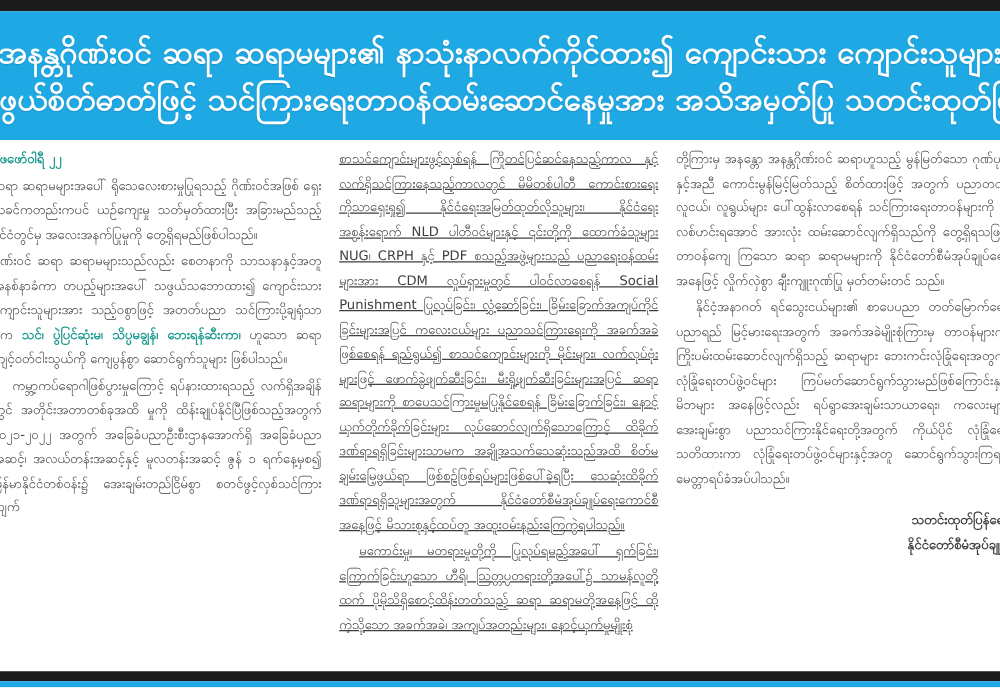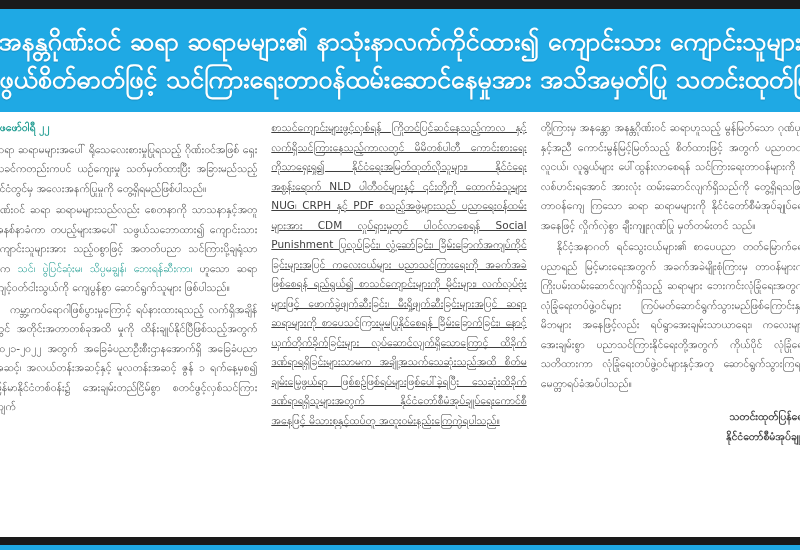--- a/index.html
+++ b/index.html
@@ -66,21 +66,21 @@
   .indent { text-indent: 16px; }
   .date-line {
     color: #1b9a8f;
     font-weight: bold;
     font-size: 12px;
     line-height: 22px;
     margin: 0 0 2px 0;
   }
   .highlight {
     color: #1b9a8f;
-    font-weight: normal;
+    font-weight: bold;
   }
   .signature {
     margin-top: 14px;
     text-align: right;
   }
   .signature div {
     font-size: 10.5px;
     line-height: 19.5px;
     font-weight: bold;
   }
@@ -115,20 +115,21 @@
 
     <div class="column col-1">
       <p class="date-line">ဖေဖော်ဝါရီ ၂၂</p>
       <p>ဆရာ ဆရာမများအပေါ် ရိုသေလေးစားမှုပြုရသည့် ဂိုဏ်းဝင်အဖြစ် ရှေးယခင်ကတည်းကပင် ယဉ်ကျေးမှု သတ်မှတ်ထားပြီး အခြားမည်သည့်နိုင်ငံတွင်မှ အလေးအနက်ပြုမှုကို တွေ့ရှိရမည်ဖြစ်ပါသည်။</p>
       <p><span>ဂိုဏ်းဝင် ဆရာ ဆရာမများသည်လည်း စေတနာကို သာသနာနှင့်အတူ အနစ်နာခံကာ တပည့်များအပေါ် သဖွယ်သဘောထား၍ ကျောင်းသားကျောင်းသူများအား သည့်ဝစွာဖြင့် အတတ်ပညာ သင်ကြားပို့ချရုံသာမက </span><span class="highlight">သင်၊ ပွဲပြင်ဆုံးမ၊ သိပ္ပမချွန်၊ ဘေးရန်ဆီးကာ၊</span><span> ဟူသော ဆရာကျင့်ဝတ်ငါးသွယ်ကို ကျေပွန်စွာ ဆောင်ရွက်သူများ ဖြစ်ပါသည်။</span></p>
       <p class="indent">ကမ္ဘာ့ကပ်ရောဂါဖြစ်ပွားမှုကြောင့် ရပ်နားထားရသည့် လက်ရှိအချိန်တွင် အတိုင်းအတာတစ်ခုအထိ မှုကို ထိန်းချုပ်နိုင်ပြီဖြစ်သည့်အတွက် ၂၀၂၁-၂၀၂၂ အတွက် အခြေခံပညာဦးစီးဌာနအောက်ရှိ အခြေခံပညာ အဆင့်၊ အလယ်တန်းအဆင့်နှင့် မူလတန်းအဆင့် ဇွန် ၁ ရက်နေ့မှစ၍ မြန်မာနိုင်ငံတစ်ဝန်း၌ အေးချမ်းတည်ငြိမ်စွာ စတင်ဖွင့်လှစ်သင်ကြားလျက်</p>
     </div>
 
     <div class="column col-2">
       <p>စာသင်ကျောင်းများဖွင့်လှစ်ရန် ကြိုတင်ပြင်ဆင်နေသည့်ကာလ နှင့် လက်ရှိသင်ကြားနေသည့်ကာလတွင် မိမိတစ်ပါတီ ကောင်းစားရေး ကိုသာရှေးရှု၍ နိုင်ငံရေးအမြတ်ထုတ်လိုသူများ၊ နိုင်ငံရေး အစွန်းရောက် NLD ပါတီဝင်များနှင့် ၎င်းတို့ကို ထောက်ခံသူများ NUG၊ CRPH နှင့် PDF စသည့်အဖွဲ့များသည် ပညာရေးဝန်ထမ်းများအား CDM လှုပ်ရှားမှုတွင် ပါဝင်လာစေရန် Social Punishment ပြုလုပ်ခြင်း၊ လွှံ့ဆော်ခြင်း၊ ခြိမ်းခြောက်အကျပ်ကိုင်ခြင်းများအပြင် ကလေးငယ်များ ပညာသင်ကြားရေးကို အခက်အခဲဖြစ်စေရန် ရည်ရွယ်၍ စာသင်ကျောင်းများကို မိုင်းများ၊ လက်လုပ်ဗုံးများဖြင့် ဖောက်ခွဲဖျက်ဆီးခြင်း၊ မီးရှို့ဖျက်ဆီးခြင်းများအပြင် ဆရာ ဆရာများကို စာပေသင်ကြားမှုမပြုနိုင်စေရန် ခြိမ်းခြောက်ခြင်း၊ နောင့်ယှက်တိုက်ခိုက်ခြင်းများ လုပ်ဆောင်လျက်ရှိသောကြောင့် ထိခိုက်ဒဏ်ရာရရှိခြင်းများသာမက အချို့အသက်သေဆုံးသည်အထိ စိတ်မချမ်းမြေ့ဖွယ်ရာ ဖြစ်စဉ်ဖြစ်ရပ်များဖြစ်ပေါ်ခဲ့ရပြီး သေဆုံးထိခိုက်ဒဏ်ရာရရှိသူများအတွက် နိုင်ငံတော်စီမံအုပ်ချုပ်ရေးကောင်စီအနေဖြင့် မိသားစုနှင့်ထပ်တူ အထူးဝမ်းနည်းကြေကွဲရပါသည်။</p>
+      <p class="indent">မကောင်းမှု၊ မတရားမှုတို့ကို ပြုလုပ်ရမည့်အပေါ် ရှက်ခြင်း၊ ကြောက်ခြင်းဟူသော ဟီရိ၊ ဩတ္တပ္ပတရားတို့အပေါ်၌ သာမန်လူတို့ထက် ပိုမိုသိရှိစောင့်ထိန်းတတ်သည့် ဆရာ ဆရာမတို့အနေဖြင့် ထိုကဲ့သို့သော အခက်အခဲ၊ အကျပ်အတည်းများ၊ နောင့်ယှက်မှုမျိုးစုံ</p>
     </div>
 
     <div class="column col-3">
       <p>တို့ကြားမှ အနန္တော အနန္တဂိုဏ်းဝင် ဆရာဟူသည့် မွန်မြတ်သော ဂုဏ်ပုဒ်နှင့်အညီ ကောင်းမွန်မြင့်မြတ်သည့် စိတ်ထားဖြင့် အတွက် ပညာတတ်လူငယ်၊ လူရွယ်များ ပေါ်ထွန်းလာစေရန် သင်ကြားရေးတာဝန်များကို မလစ်ဟင်းရအောင် အားလုံး ထမ်းဆောင်လျက်ရှိသည်ကို တွေ့ရှိရသဖြင့် တာဝန်ကျေ ကြသော ဆရာ ဆရာမများကို နိုင်ငံတော်စီမံအုပ်ချုပ်ရေး အနေဖြင့် လှိုက်လှဲစွာ ချီးကျူးဂုဏ်ပြု မှတ်တမ်းတင် သည်။</p>
       <p class="indent">နိုင်ငံ့အနာဂတ် ရင်သွေးငယ်များ၏ စာပေပညာ တတ်မြောက်ရေး ပညာရည် မြင့်မားရေးအတွက် အခက်အခဲမျိုးစုံကြားမှ တာဝန်များကို ကြိုးပမ်းထမ်းဆောင်လျက်ရှိသည့် ဆရာများ ဘေးကင်းလုံခြုံရေးအတွက် လုံခြုံရေးတပ်ဖွဲ့ဝင်များ ကြပ်မတ်ဆောင်ရွက်သွားမည်ဖြစ်ကြောင်းနှင့် မိဘများ အနေဖြင့်လည်း ရပ်ရွာအေးချမ်းသာယာရေး၊ ကလေးများ အေးချမ်းစွာ ပညာသင်ကြားနိုင်ရေးတို့အတွက် ကိုယ်ပိုင် လုံခြုံရေးသတိထားကာ လုံခြုံရေးတပ်ဖွဲ့ဝင်များနှင့်အတူ ဆောင်ရွက်သွားကြရန် မေတ္တာရပ်ခံအပ်ပါသည်။</p>
       <div class="signature">
         <div>သတင်းထုတ်ပြန်ရေး</div>
         <div>နိုင်ငံတော်စီမံအုပ်ချုပ်</div>
       </div>
     </div>

